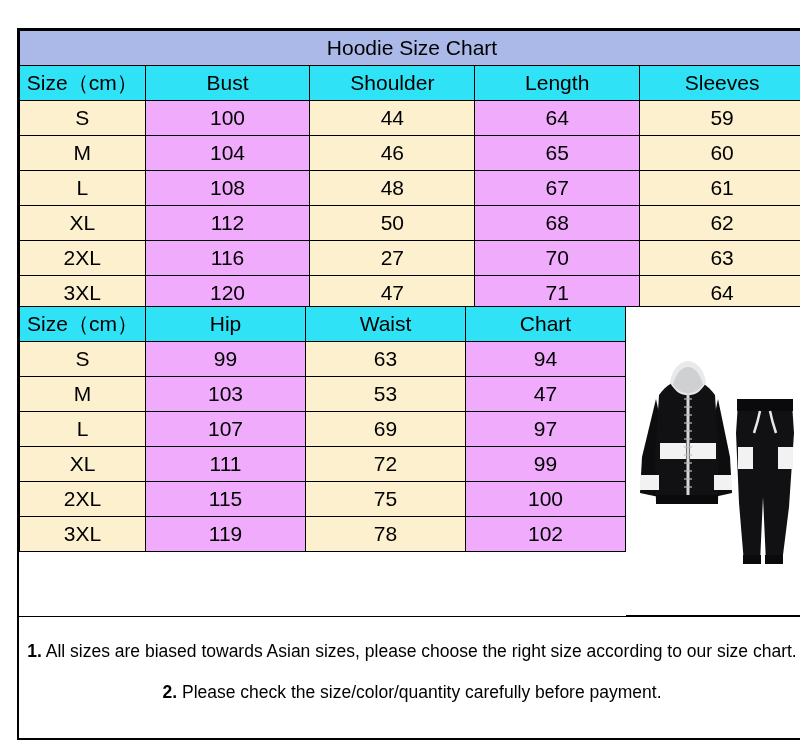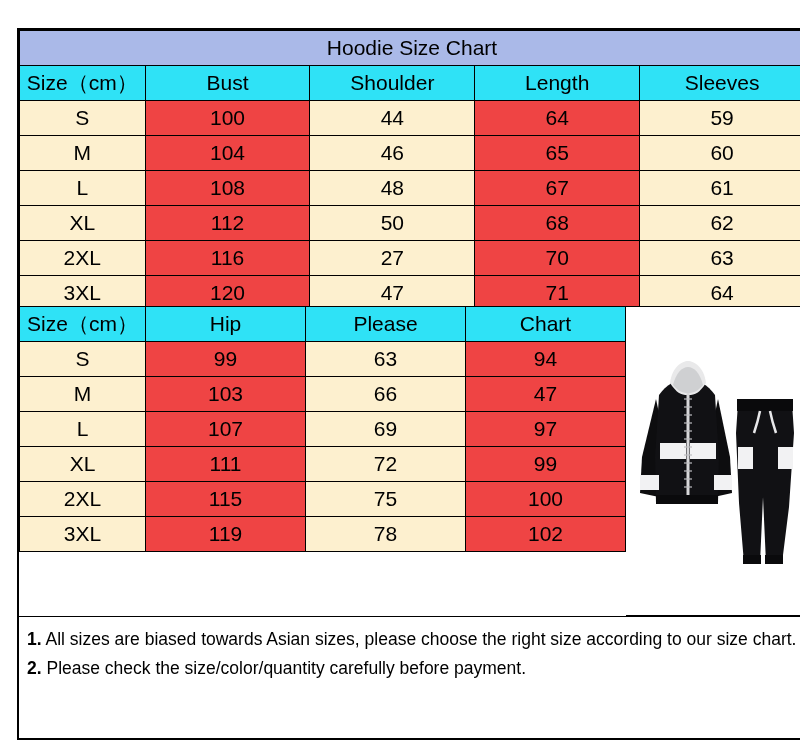--- a/index.html
+++ b/index.html
@@ -44,21 +44,21 @@
     line-height: 41px;
   }
   .head-row td {
     background: #2fe2f6;
     font-size: 20px;
     height: 33px;
     line-height: 33px;
   }
   .cell-size { background: #fdf0cf; }
   .cell-a    { background: #fdf0cf; }
-  .cell-b    { background: #ef4444; }
+  .cell-b    { background: #f0abfc; }
 
   
   .hoodie-wrap {
     position: absolute;
     left: 0; top: 0;
     width: 786px;
   }
   
   .lower {
     position: absolute;
@@ -80,21 +80,21 @@
     position: absolute;
     left: 0; top: 586px;
     width: 786px;
     height: 124px;
     border-top: 1px solid #000;
     padding: 6px 8px 0 8px;
     font-size: 17.5px;
     line-height: 1.45;
     color: #000;
   }
-  .notes p { margin: 4px 0 2px 0; }
+  .notes p { margin: 16px 0 2px 0; text-align: center; }
   .notes b { font-weight: bold; }
 
   
   .photo-cell svg { position: absolute; left: 0; top: 0; }
 </style>
 </head>
 <body>
 
 <div id="page">
   <div class="sheet">
@@ -172,33 +172,33 @@
           <colgroup>
             <col style="width:20.8%">
               <col style="width:26.4%">
               <col style="width:26.4%">
               <col style="width:26.4%">
           </colgroup>
           <tbody>
             <tr class="head-row">
               <td>Size（cm）</td>
               <td>Hip</td>
-              <td>Please</td>
+              <td>Waist</td>
               <td>Chart</td>
             </tr>
             <tr>
               <td class="cell-size">S</td>
               <td class="cell-b">99</td>
               <td class="cell-a">63</td>
               <td class="cell-b">94</td>
             </tr>
             <tr>
               <td class="cell-size">M</td>
               <td class="cell-b">103</td>
-              <td class="cell-a">66</td>
+              <td class="cell-a">53</td>
               <td class="cell-b">47</td>
             </tr>
             <tr>
               <td class="cell-size">L</td>
               <td class="cell-b">107</td>
               <td class="cell-a">69</td>
               <td class="cell-b">97</td>
             </tr>
             <tr>
               <td class="cell-size">XL</td>

